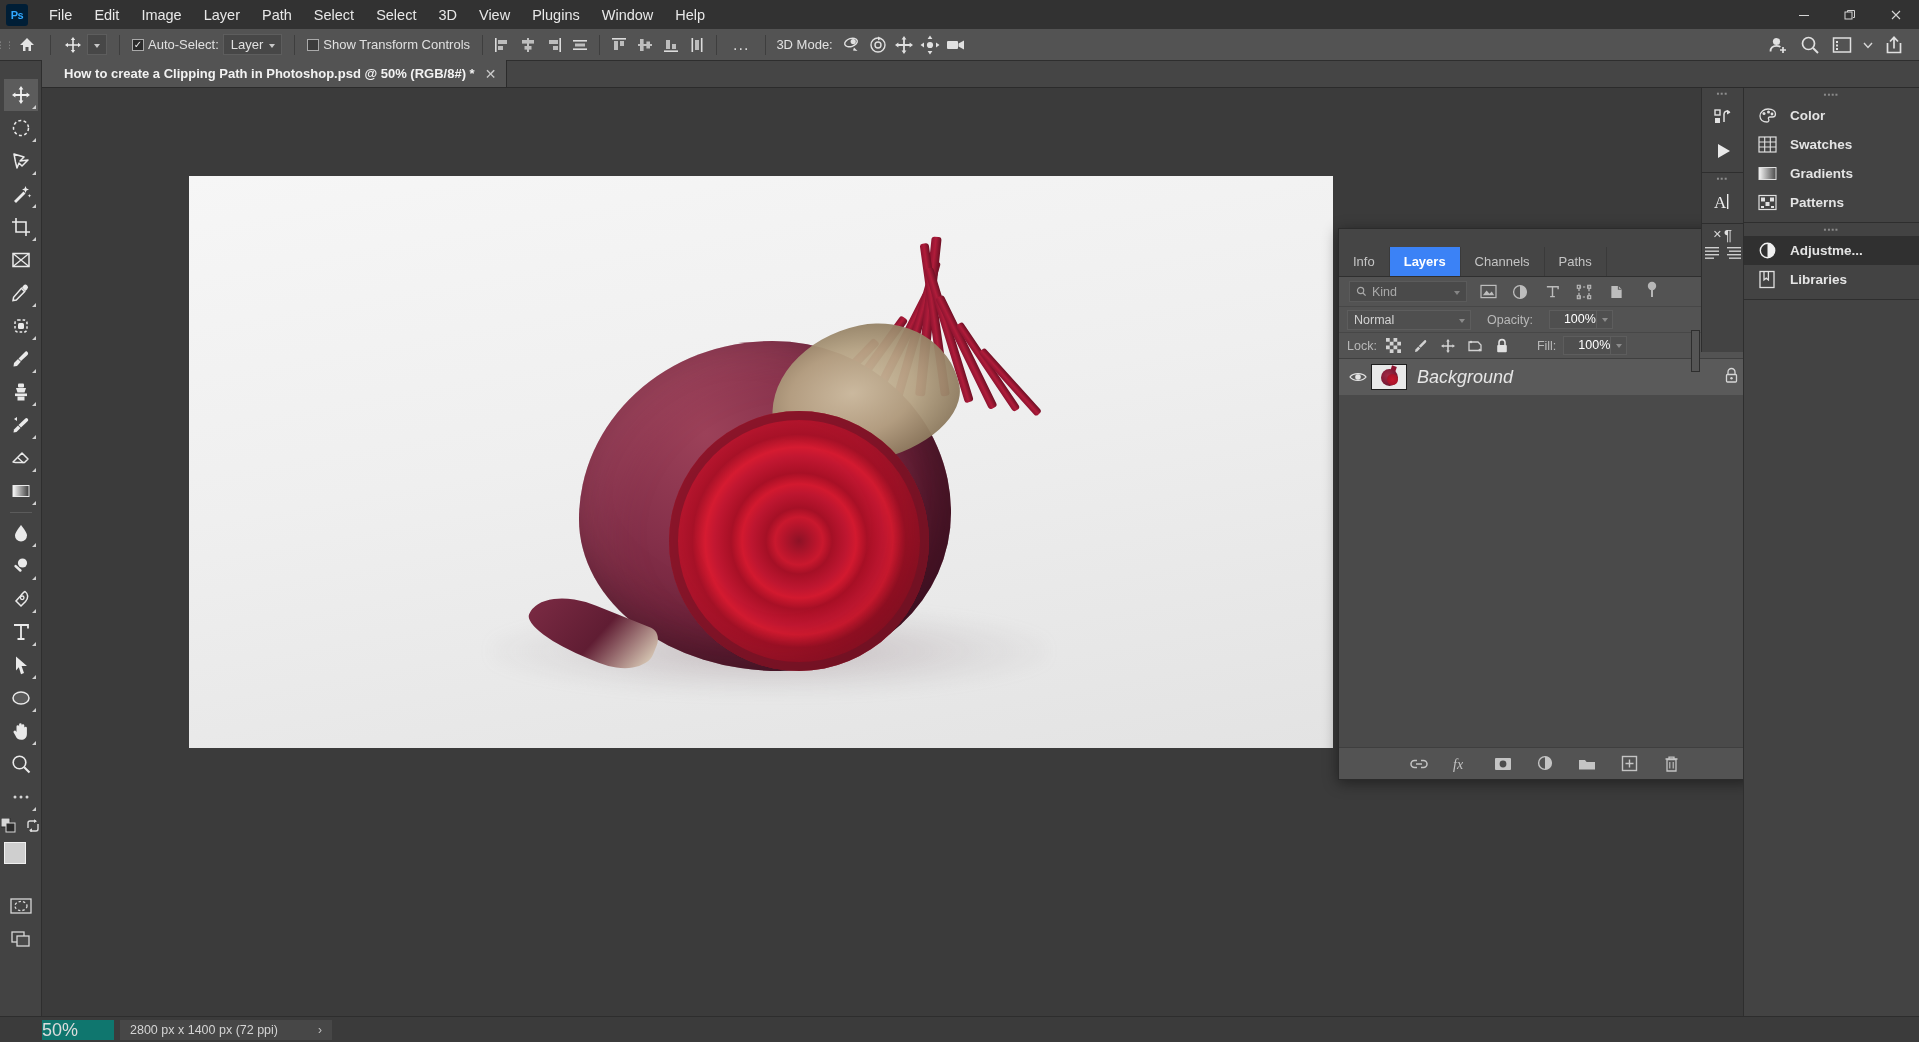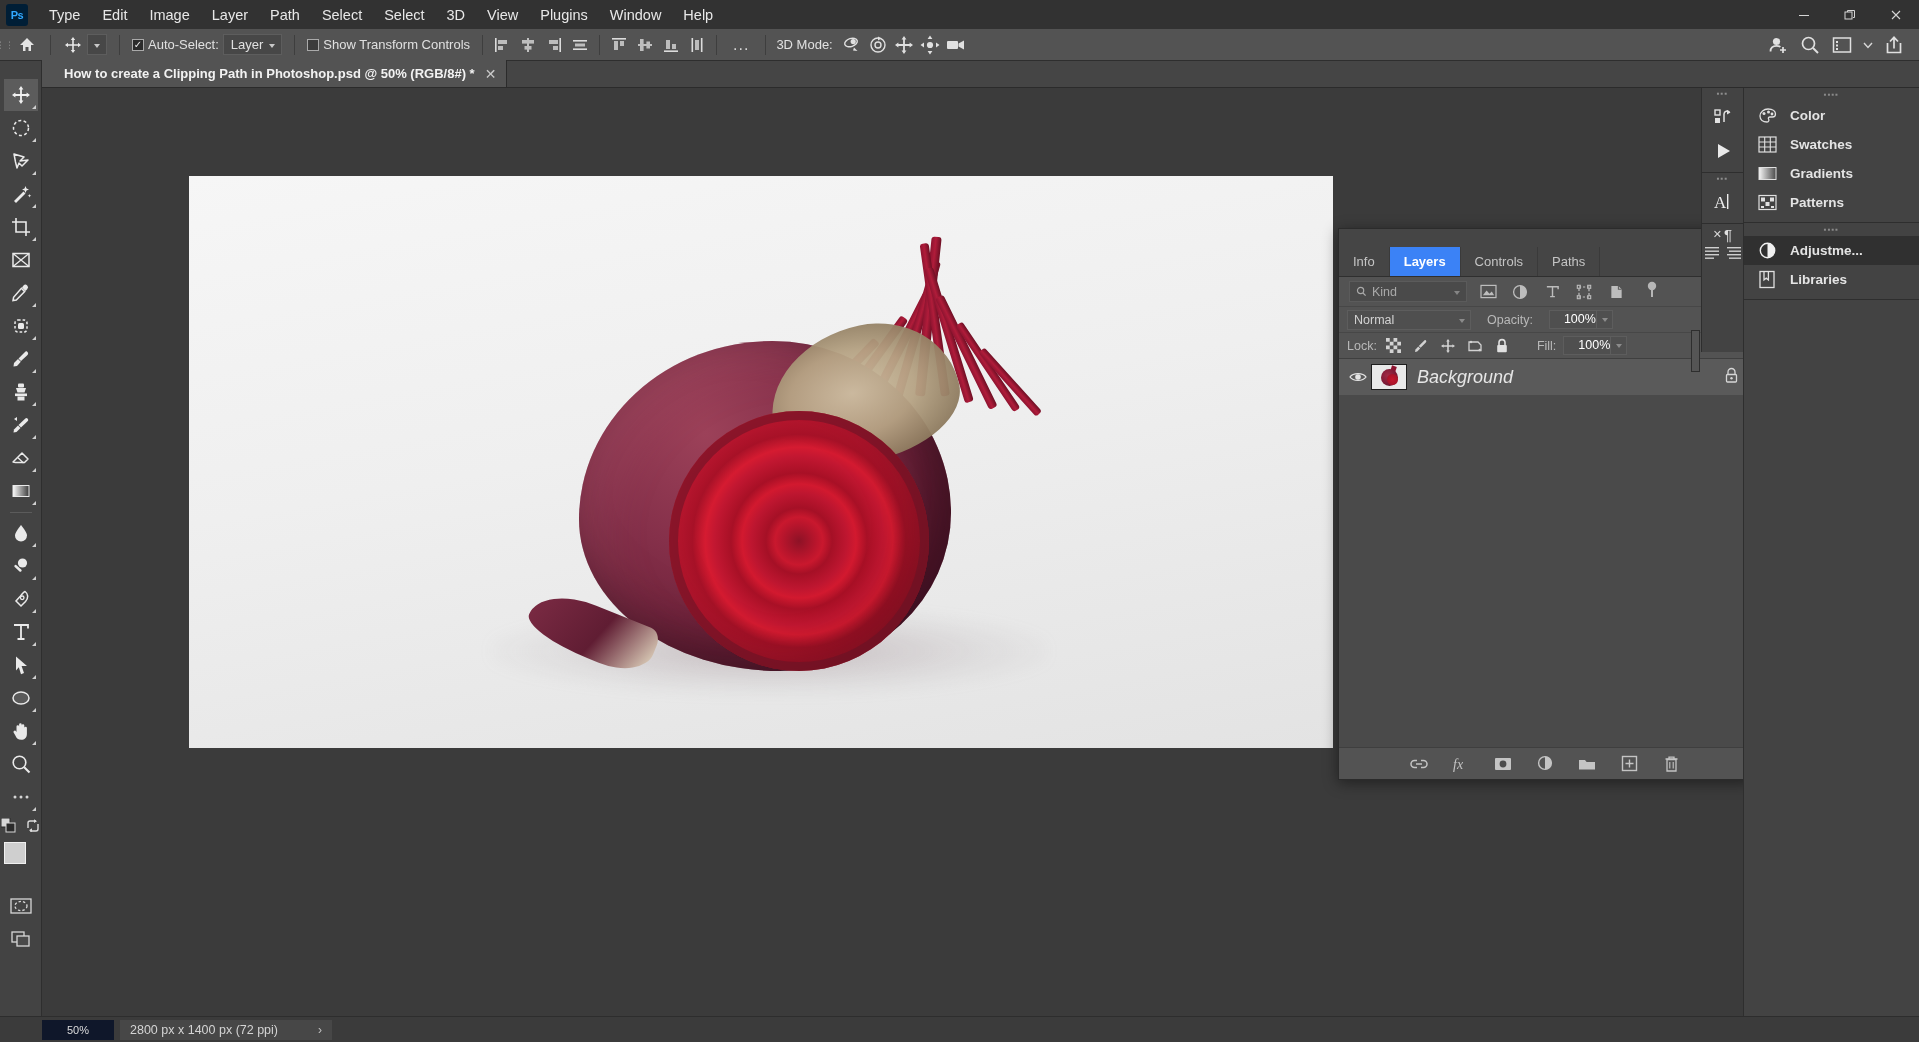--- a/index.html
+++ b/index.html
@@ -189,22 +189,22 @@
     position: absolute; background: linear-gradient(90deg,#8e1430 0%,#b01c3a 45%,#6e0f24 100%);
     border-radius: 3px;
     transform-origin: bottom center;
   }
   .status {
     position: absolute; left: 0; bottom: 0; width: 1919px; height: 26px;
     background: #3b3b3b; display: flex; align-items: center;
     border-top: 1px solid #2d2d2d;
   }
   .status-zoom {
-    width: 72px; color: #dcdcdc; font-size: 11px; text-align: center;
-    background: #0f172a; height: 20px; line-height: 20px; margin-left: 42px;
+    width: 72px; color: #dcdcdc; font-size: 18px; text-align: left;
+    background: #0f766e; height: 20px; line-height: 20px; margin-left: 42px;
   }
   .status-info {
     color: #d4d4d4; font-size: 12.5px; background: #474747; height: 20px;
     line-height: 20px; padding: 0 10px; margin-left: 6px;
     display: flex; align-items: center; gap: 40px;
   }
   .status-arrow { color: #c0c0c0; font-size: 12px; }
 
   
   .layerspanel {
@@ -349,21 +349,21 @@
     color: #a5a5a5; font-size: 10px;
   }
 </style>
 </head>
 <body>
 
 <div class="app">
 
   <div class="menubar">
     <div class="ps-logo">Ps</div>
-    <div class="menu-item">Type</div>
+    <div class="menu-item">File</div>
     <div class="menu-item">Edit</div>
     <div class="menu-item">Image</div>
     <div class="menu-item">Layer</div>
     <div class="menu-item">Path</div>
     <div class="menu-item">Select</div>
     <div class="menu-item">Select</div>
     <div class="menu-item">3D</div>
     <div class="menu-item">View</div>
     <div class="menu-item">Plugins</div>
     <div class="menu-item">Window</div>
@@ -759,21 +759,21 @@
   </div>
 
   <div class="layerspanel">
     <div class="lp-titlebar">
       <span class="lp-collapse">«</span>
       <span class="lp-close">✕</span>
     </div>
     <div class="lp-tabs">
       <div class="lp-tab">Info</div>
       <div class="lp-tab active">Layers</div>
-      <div class="lp-tab">Controls</div>
+      <div class="lp-tab">Channels</div>
       <div class="lp-tab">Paths</div>
       <div class="lp-menu">
         <span class="hamb">
             <i></i>
             <i></i>
             <i></i>
           </span>
       </div>
     </div>
 

